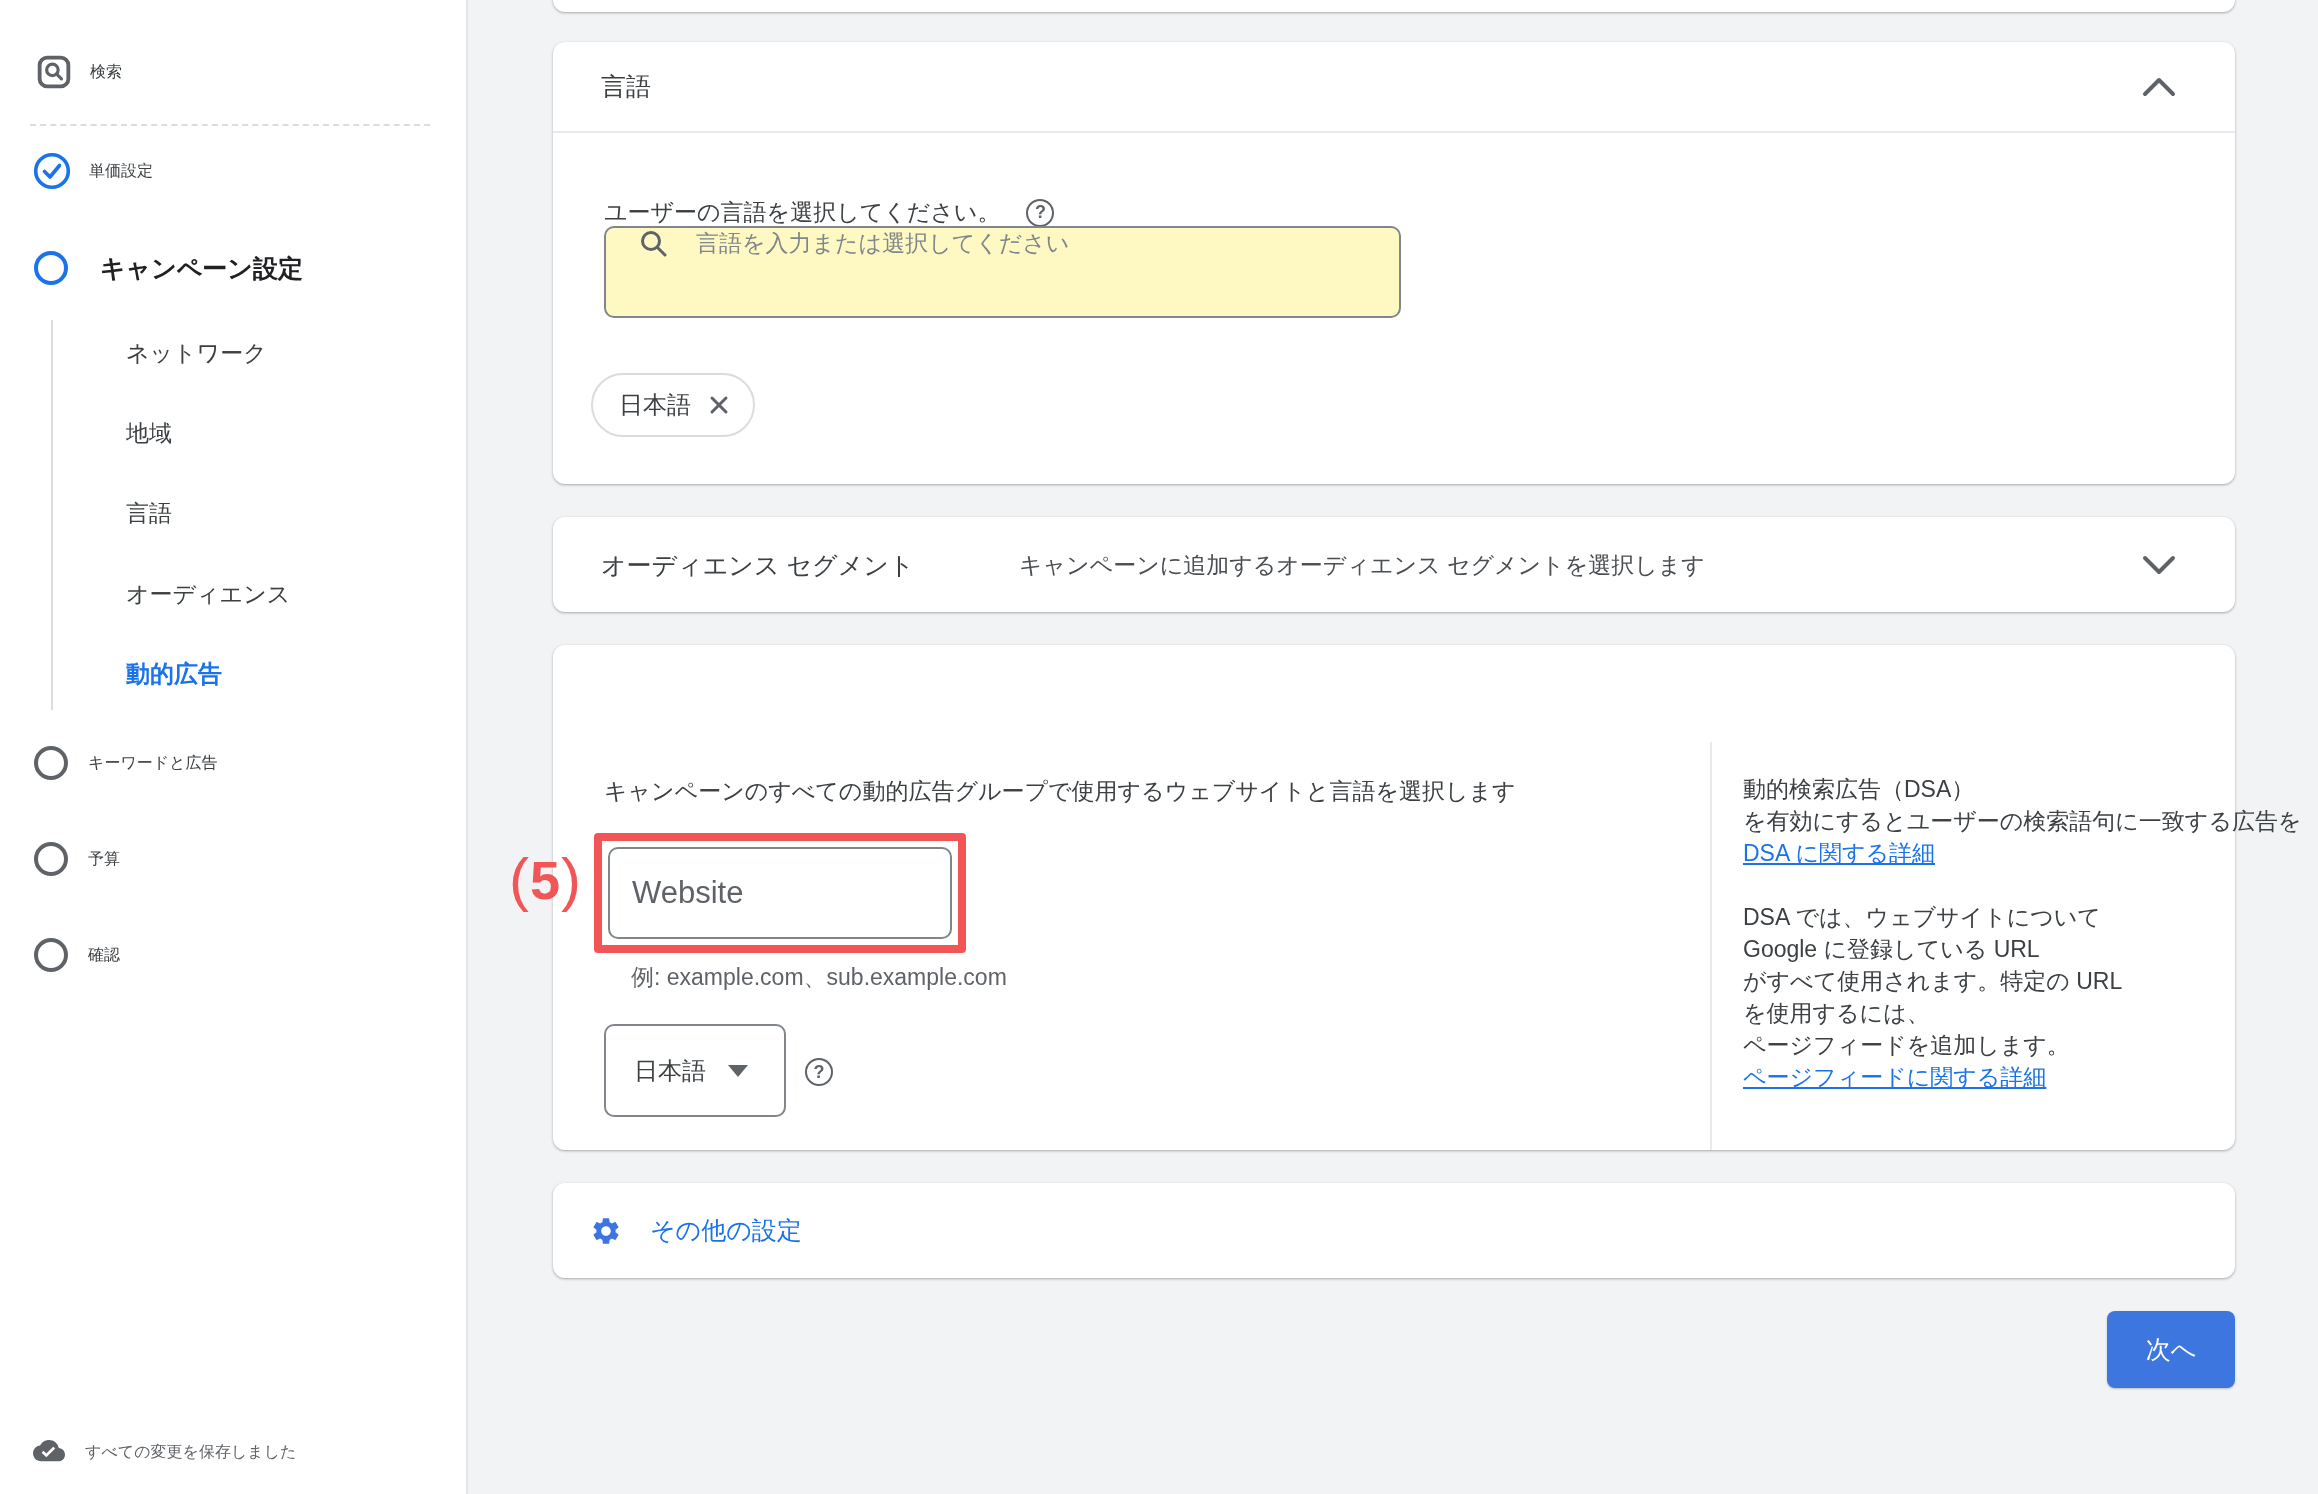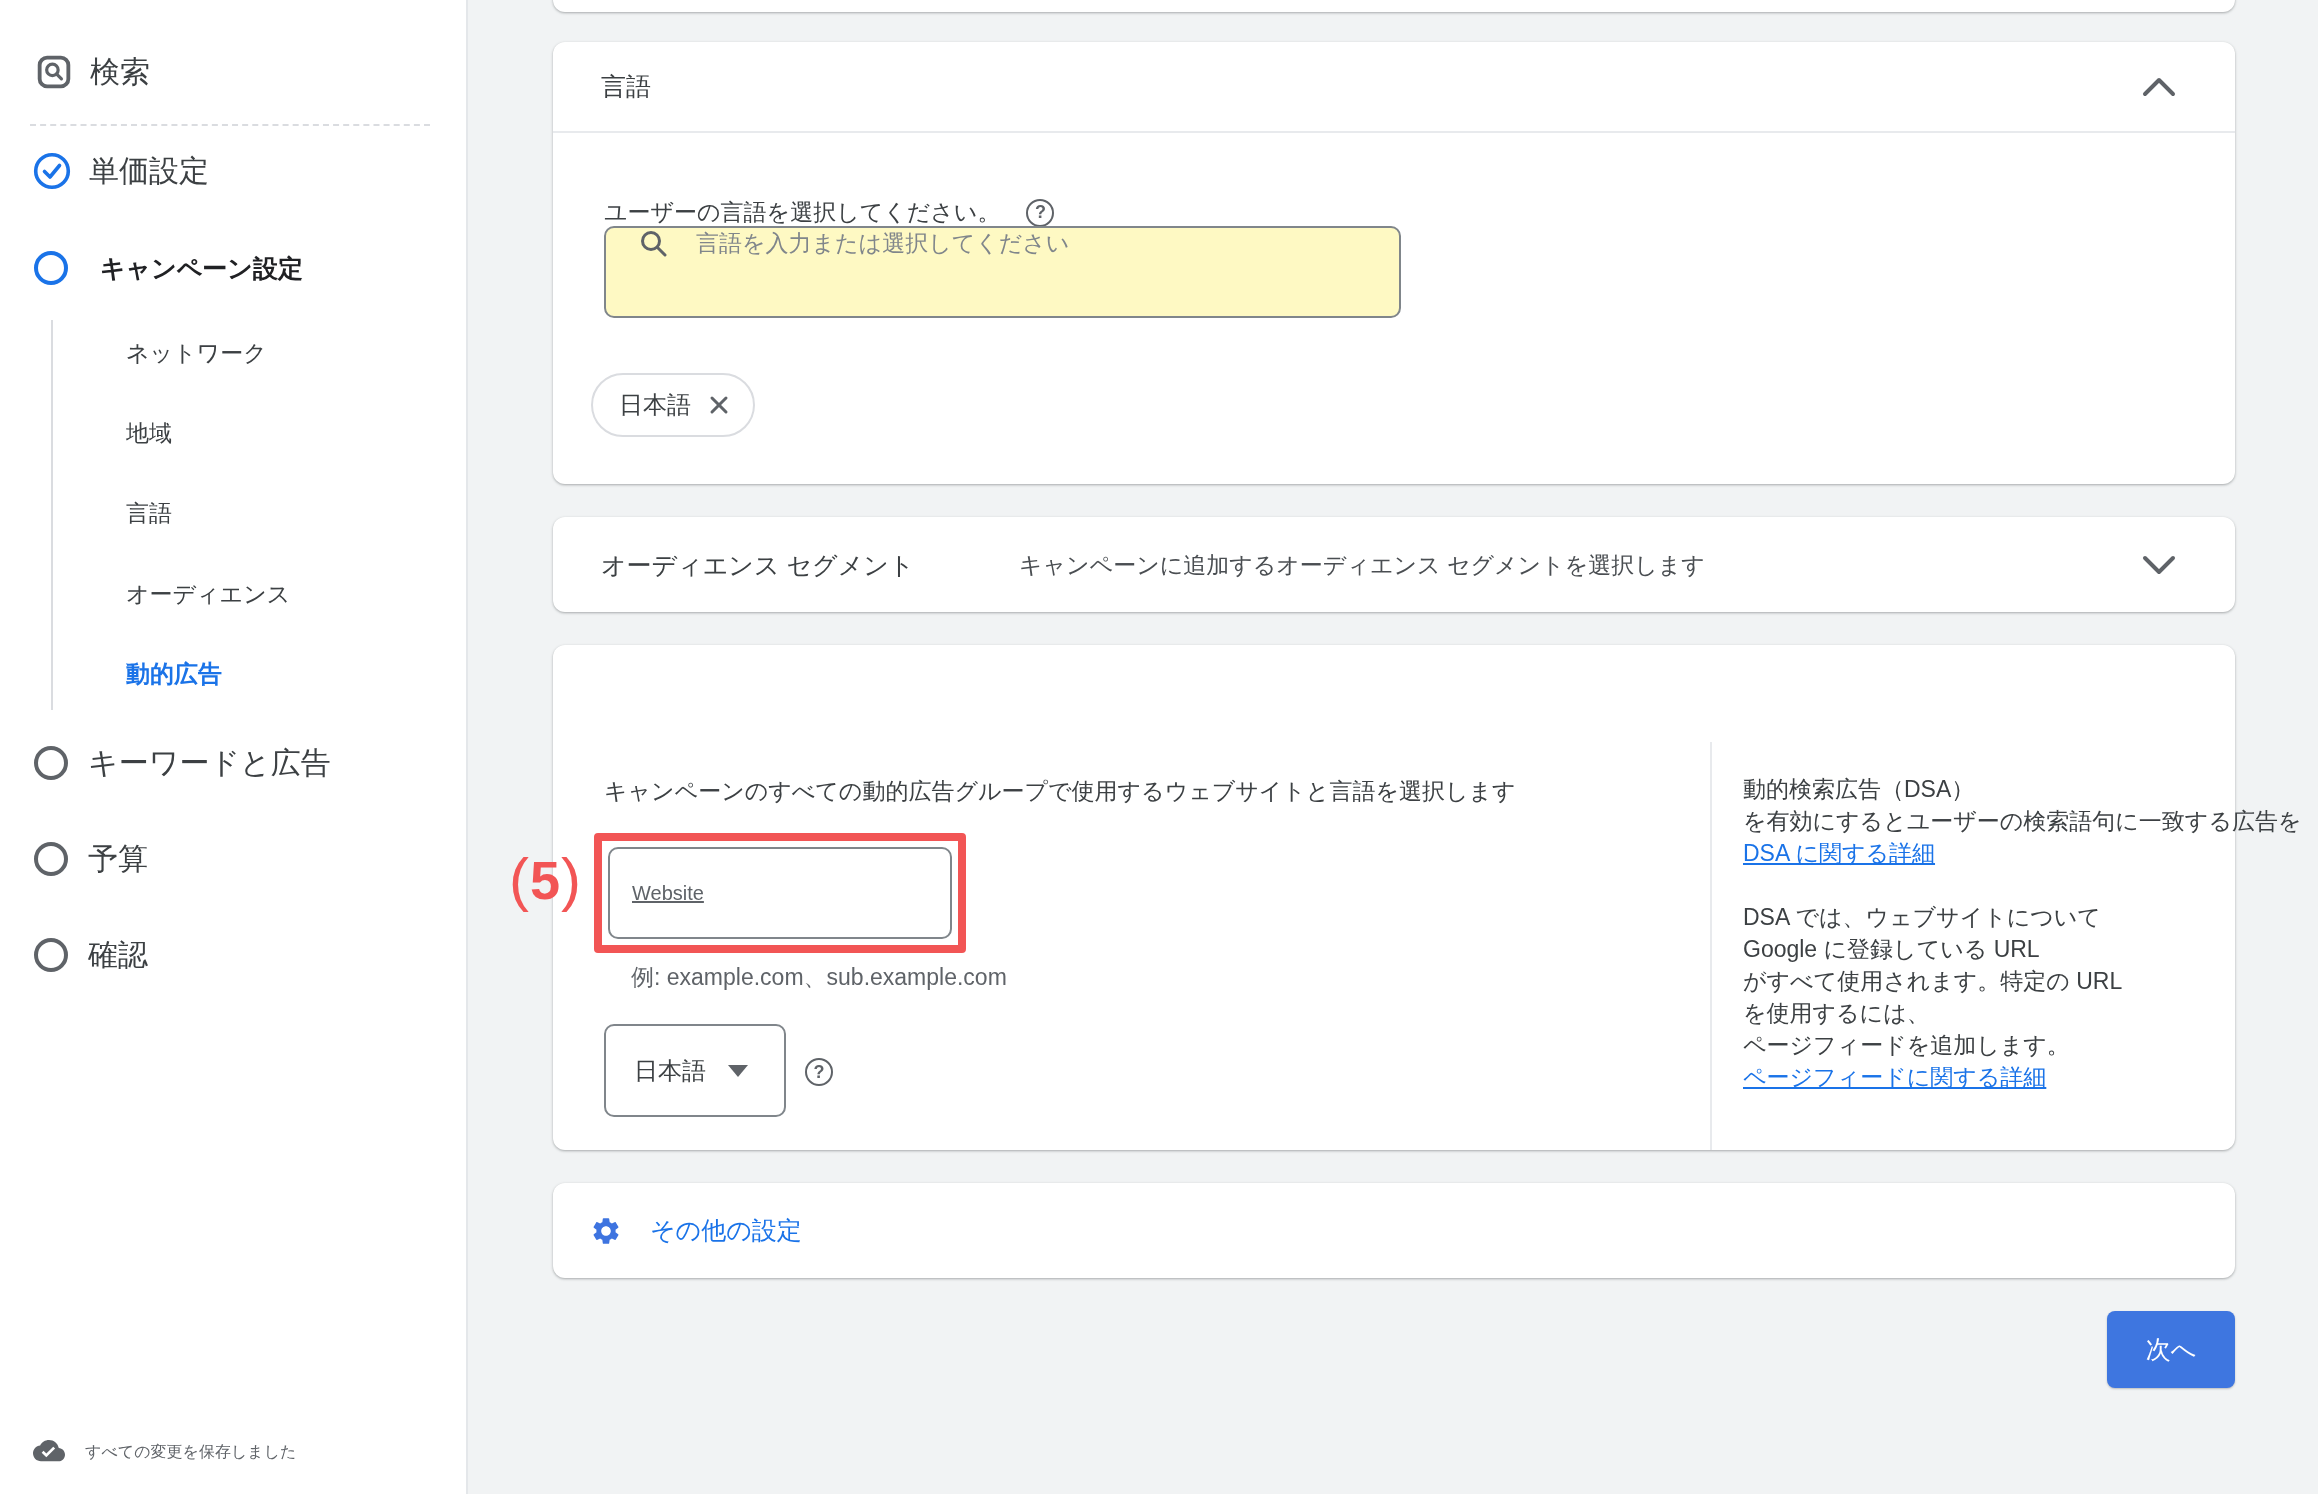--- a/index.html
+++ b/index.html
@@ -8,21 +8,21 @@
     --pagebg:#f1f3f4; --cardbg:#ffffff;
   }
   *{margin:0;padding:0;box-sizing:border-box;}
   html,body{width:2318px;height:1494px;}
   body{font-family:"Liberation Sans","DejaVu Sans",sans-serif;color:var(--text);}
   #page{position:relative;width:2318px;height:1494px;background:var(--pagebg);overflow:hidden;}
 
   
   .sidebar{position:absolute;left:0;top:0;width:468px;height:1494px;background:#fff;border-right:2px solid #e4e7ea;}
   .srow{position:absolute;display:flex;align-items:center;}
-  .srow .lbl{font-size:30px;color:var(--text);}
+  .srow .lbl{font-size:16px;color:var(--text);}
   .row-search{left:37px;top:52px;height:40px;}
   .row-search .lbl{margin-left:19px;}
   .dash-divider{position:absolute;left:30px;top:124px;width:400px;border-top:2px dashed var(--blight);}
   .row-bid{left:33px;top:151px;height:40px;}
   .row-bid .lbl{margin-left:18px;}
   .row-campaign{left:34px;top:249px;height:38px;}
   .row-campaign .lbl{margin-left:32px;font-weight:700;font-size:25px;color:#202124;}
   .circle{width:34px;height:34px;border-radius:50%;flex:0 0 auto;}
   .circle.blue{border:4px solid var(--accent);}
   .circle.gray{border:4px solid #5f6368;}
@@ -65,21 +65,21 @@
   .card-dsa{top:645px;height:505px;}
   .card-dsa .card-header{height:97px;}
   .dsa-instruction{position:absolute;left:51px;top:131px;font-size:23px;color:var(--text);}
   .annot-num{position:absolute;left:-44px;top:200px;color:var(--annotation);display:flex;align-items:center;}
   .annot-num .paren{font-size:60px;font-weight:400;}
   .annot-num .num{font-size:54px;font-weight:800;margin:0 1px;}
   .annot-box{position:absolute;left:41px;top:188px;width:372px;height:120px;border:8px solid var(--annotation);
              border-radius:4px;background:#fff;}
   .website-field{position:absolute;left:6px;top:6px;right:6px;bottom:6px;border:2px solid var(--binput);
                  border-radius:10px;display:flex;align-items:center;background:#fff;}
-  .website-field .flabel{margin-left:22px;font-size:20px;color:var(--text2);text-decoration:underline;}
+  .website-field .flabel{margin-left:22px;font-size:31px;color:var(--text2);}
   .dsa-example{position:absolute;left:78px;top:317px;font-size:23px;color:var(--text2);}
   .dsa-dropdown{position:absolute;left:51px;top:379px;width:182px;height:93px;border:2px solid var(--binput);
                 border-radius:10px;display:flex;align-items:center;background:#fff;cursor:pointer;}
   .dsa-dropdown .lbl{margin-left:28px;font-size:24px;color:var(--text);}
   .caret{width:0;height:0;border-left:10px solid transparent;border-right:10px solid transparent;
          border-top:12px solid #5f6368;margin-left:22px;}
   .dsa-help{position:absolute;left:252px;top:413px;}
   .vdivider{position:absolute;left:1157px;top:97px;height:408px;width:2px;background:#e8eaed;}
   .dsa-right{position:absolute;left:1190px;top:128px;width:560px;font-size:23px;line-height:32px;color:var(--text);}
   .dsa-right .nowrap{white-space:nowrap;}

